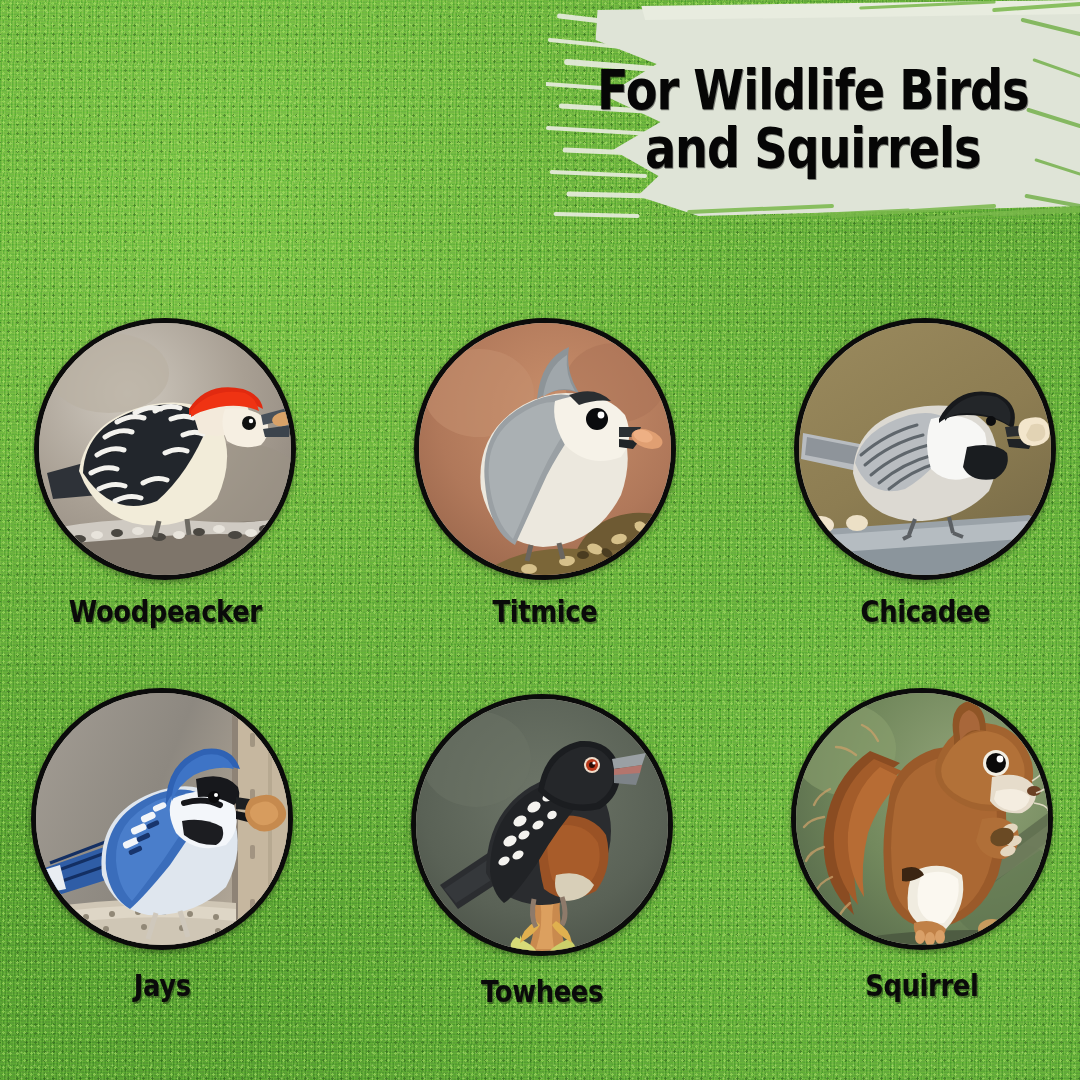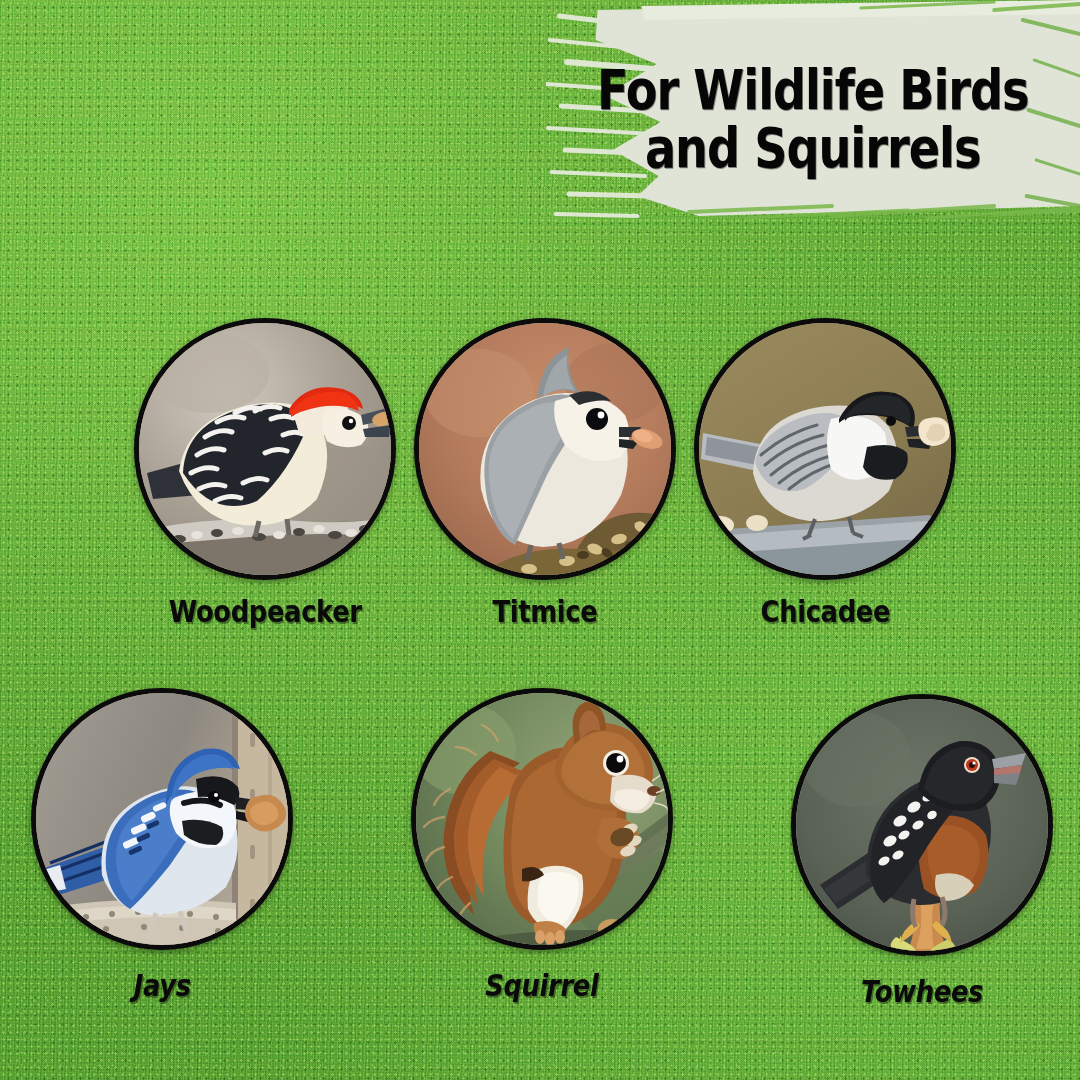--- a/index.html
+++ b/index.html
@@ -56,22 +56,22 @@
     letter-spacing:-1.2px;
     transform:scaleX(.84);
     transform-origin:center;
     white-space:nowrap;
     text-shadow:1px 1px 0 rgba(0,0,0,.45);
   }
 
   
   .grid{position:absolute;left:0;top:318px;width:1080px;}
   .row{display:flex;justify-content:center;align-items:flex-start;}
-  .row.row1{padding-left:10px;}
-  .row.row2{gap:100px;padding-left:4px;margin-top:65px;font-style:italic;}
+  .row.row1{gap:100px;padding-left:10px;}
+  .row.row2{gap:100px;padding-left:4px;margin-top:65px;}
 
   .cell{width:280px;display:flex;flex-direction:column;align-items:center;}
   .cell.shift-up{margin-top:-6px;}
 
   .medallion{
     width:252px;height:252px;border-radius:50%;
     border:5px solid #0b0b0b;
     overflow:hidden;position:relative;
     box-shadow:0 2px 6px rgba(0,0,0,.35);
     background:#b9b2a6;
@@ -433,20 +433,85 @@
               <path d="M214 106 q22 -10 32 4 q10 14 -4 24 q-16 10 -28 -2 q-10 -12 0 -26 Z" fill="#c68a4e"></path>
               <path d="M218 112 q14 -8 22 2 q6 10 -4 16 q-12 6 -20 -4 q-5 -8 2 -14 Z" fill="#d79c5e"></path>
 
               <path d="M120 220 l-8 26 M144 218 l8 26" stroke="#cfc8bc" stroke-width="5" fill="none"></path>
             </svg>
           </div>
         </div>
         <div class="caption cap-row2">Jays</div>
       </div>
 
+      <div class="cell">
+        <div class="medallion">
+          <div class="photo">
+            <svg viewBox="0 0 252 252" width="252" height="252">
+              <defs>
+                <radialGradient id="twbg" cx="50%" cy="38%" r="80%">
+                  <stop offset="0" stop-color="#6d7568"></stop>
+                  <stop offset="60%" stop-color="#5a6256"></stop>
+                  <stop offset="100%" stop-color="#444b41"></stop>
+                </radialGradient>
+              </defs>
+              <rect width="252" height="252" fill="url(#twbg)"></rect>
+              <ellipse cx="60" cy="60" rx="55" ry="48" fill="#6b7365" opacity=".5"></ellipse>
+
+              <path d="M118 196 Q122 226 112 252 L150 252 Q142 224 144 196 Z" fill="#c98a4e"></path>
+              <path d="M124 200 Q128 226 120 250 L138 250 Q134 224 138 200 Z" fill="#dca05f"></path>
+              <path d="M104 236 Q112 252 104 252 Z" fill="#cfd36a"></path>
+              <path d="M100 238 Q118 246 120 252 L96 252 Q92 244 100 238 Z" fill="#d7db78"></path>
+              <path d="M152 240 Q136 248 134 252 L158 252 Q162 246 152 240 Z" fill="#cbd06a"></path>
+              <path d="M120 222 q-14 8 -16 22 q16 -10 20 -18 Z" fill="#e0b04f"></path>
+              <path d="M140 222 q14 8 16 22 q-16 -10 -20 -18 Z" fill="#e0b04f"></path>
+
+              <path d="M24 186 L78 150 L94 176 L42 210 Z" fill="#2b2d30"></path>
+              <path d="M28 190 L76 158 L86 174 L40 204 Z" fill="#35383b"></path>
+
+              <path d="M70 174 Q70 116 114 88 Q158 62 186 96 Q204 130 186 172 Q160 208 122 206 Q84 202 70 174 Z" fill="#2a2c2f"></path>
+
+              <path d="M126 120 Q172 108 190 136 Q198 168 180 192 Q150 208 128 190 Q118 152 126 120 Z" fill="#9a5225"></path>
+              <path d="M134 128 Q168 120 182 144 Q188 168 172 186 Q150 196 136 180 Q128 152 134 128 Z" fill="#a85c2a"></path>
+
+              <path d="M140 176 Q166 170 178 186 Q170 202 148 202 Q136 194 140 176 Z" fill="#d8cfb8"></path>
+
+              <path d="M74 172 Q74 118 116 92 Q150 72 170 96 Q142 128 120 166 Q98 198 88 204 Q76 194 74 172 Z" fill="#212326"></path>
+              <g fill="#f4f3ef">
+                <ellipse cx="104" cy="122" rx="7" ry="5" transform="rotate(-30 104 122)"></ellipse>
+                <ellipse cx="118" cy="108" rx="7" ry="5" transform="rotate(-30 118 108)"></ellipse>
+                <ellipse cx="132" cy="98" rx="6" ry="4" transform="rotate(-30 132 98)"></ellipse>
+                <ellipse cx="94" cy="142" rx="7" ry="5" transform="rotate(-30 94 142)"></ellipse>
+                <ellipse cx="108" cy="136" rx="6" ry="4" transform="rotate(-30 108 136)"></ellipse>
+                <ellipse cx="122" cy="126" rx="6" ry="4" transform="rotate(-30 122 126)"></ellipse>
+                <ellipse cx="88" cy="162" rx="6" ry="4" transform="rotate(-30 88 162)"></ellipse>
+                <ellipse cx="102" cy="156" rx="6" ry="4" transform="rotate(-30 102 156)"></ellipse>
+                <ellipse cx="136" cy="116" rx="5" ry="4" transform="rotate(-30 136 116)"></ellipse>
+              </g>
+
+              <path d="M122 92 Q128 50 164 42 Q196 40 204 70 Q206 96 184 110 Q148 118 122 92 Z" fill="#1b1d20"></path>
+              <path d="M128 90 Q134 56 164 48 Q190 46 198 70 Q200 92 180 104 Q150 110 128 90 Z" fill="#25272a"></path>
+
+              <path d="M196 60 L230 54 L226 66 L198 70 Z" fill="#9aa0a4"></path>
+              <path d="M198 74 L224 74 L220 86 L198 84 Z" fill="#7d8388"></path>
+              <path d="M198 70 L226 66 L224 74 L198 76 Z" fill="#b4756d"></path>
+
+              <circle cx="176" cy="66" r="8" fill="#f0dbc8"></circle>
+              <circle cx="176" cy="66" r="6" fill="#b8381b"></circle>
+              <circle cx="176" cy="66" r="3" fill="#2a0d06"></circle>
+              <circle cx="178" cy="64" r="1.6" fill="#fff"></circle>
+
+              <path d="M118 200 q-4 18 2 28" stroke="#8e7a6a" stroke-width="5" fill="none"></path>
+              <path d="M146 198 q6 18 0 28" stroke="#8e7a6a" stroke-width="5" fill="none"></path>
+            </svg>
+          </div>
+        </div>
+        <div class="caption cap-row2">Towhees</div>
+      </div>
+
       <div class="cell shift-up">
         <div class="medallion">
           <div class="photo">
             <svg viewBox="0 0 252 252" width="252" height="252">
               <defs>
                 <radialGradient id="sqbg" cx="70%" cy="35%" r="85%">
                   <stop offset="0" stop-color="#93a57a"></stop>
                   <stop offset="55%" stop-color="#73895d"></stop>
                   <stop offset="100%" stop-color="#56694a"></stop>
                 </radialGradient>
@@ -516,80 +581,15 @@
                   <ellipse cx="134" cy="246" rx="5" ry="7"></ellipse>
                 <ellipse cx="144" cy="244" rx="5" ry="7"></ellipse>
               </g>
 
               <ellipse cx="196" cy="236" rx="14" ry="10" fill="#c89b5e"></ellipse>
             </svg>
           </div>
         </div>
         <div class="caption cap-row2">Squirrel</div>
       </div>
-
-      <div class="cell">
-        <div class="medallion">
-          <div class="photo">
-            <svg viewBox="0 0 252 252" width="252" height="252">
-              <defs>
-                <radialGradient id="twbg" cx="50%" cy="38%" r="80%">
-                  <stop offset="0" stop-color="#6d7568"></stop>
-                  <stop offset="60%" stop-color="#5a6256"></stop>
-                  <stop offset="100%" stop-color="#444b41"></stop>
-                </radialGradient>
-              </defs>
-              <rect width="252" height="252" fill="url(#twbg)"></rect>
-              <ellipse cx="60" cy="60" rx="55" ry="48" fill="#6b7365" opacity=".5"></ellipse>
-
-              <path d="M118 196 Q122 226 112 252 L150 252 Q142 224 144 196 Z" fill="#c98a4e"></path>
-              <path d="M124 200 Q128 226 120 250 L138 250 Q134 224 138 200 Z" fill="#dca05f"></path>
-              <path d="M104 236 Q112 252 104 252 Z" fill="#cfd36a"></path>
-              <path d="M100 238 Q118 246 120 252 L96 252 Q92 244 100 238 Z" fill="#d7db78"></path>
-              <path d="M152 240 Q136 248 134 252 L158 252 Q162 246 152 240 Z" fill="#cbd06a"></path>
-              <path d="M120 222 q-14 8 -16 22 q16 -10 20 -18 Z" fill="#e0b04f"></path>
-              <path d="M140 222 q14 8 16 22 q-16 -10 -20 -18 Z" fill="#e0b04f"></path>
-
-              <path d="M24 186 L78 150 L94 176 L42 210 Z" fill="#2b2d30"></path>
-              <path d="M28 190 L76 158 L86 174 L40 204 Z" fill="#35383b"></path>
-
-              <path d="M70 174 Q70 116 114 88 Q158 62 186 96 Q204 130 186 172 Q160 208 122 206 Q84 202 70 174 Z" fill="#2a2c2f"></path>
-
-              <path d="M126 120 Q172 108 190 136 Q198 168 180 192 Q150 208 128 190 Q118 152 126 120 Z" fill="#9a5225"></path>
-              <path d="M134 128 Q168 120 182 144 Q188 168 172 186 Q150 196 136 180 Q128 152 134 128 Z" fill="#a85c2a"></path>
-
-              <path d="M140 176 Q166 170 178 186 Q170 202 148 202 Q136 194 140 176 Z" fill="#d8cfb8"></path>
-
-              <path d="M74 172 Q74 118 116 92 Q150 72 170 96 Q142 128 120 166 Q98 198 88 204 Q76 194 74 172 Z" fill="#212326"></path>
-              <g fill="#f4f3ef">
-                <ellipse cx="104" cy="122" rx="7" ry="5" transform="rotate(-30 104 122)"></ellipse>
-                <ellipse cx="118" cy="108" rx="7" ry="5" transform="rotate(-30 118 108)"></ellipse>
-                <ellipse cx="132" cy="98" rx="6" ry="4" transform="rotate(-30 132 98)"></ellipse>
-                <ellipse cx="94" cy="142" rx="7" ry="5" transform="rotate(-30 94 142)"></ellipse>
-                <ellipse cx="108" cy="136" rx="6" ry="4" transform="rotate(-30 108 136)"></ellipse>
-                <ellipse cx="122" cy="126" rx="6" ry="4" transform="rotate(-30 122 126)"></ellipse>
-                <ellipse cx="88" cy="162" rx="6" ry="4" transform="rotate(-30 88 162)"></ellipse>
-                <ellipse cx="102" cy="156" rx="6" ry="4" transform="rotate(-30 102 156)"></ellipse>
-                <ellipse cx="136" cy="116" rx="5" ry="4" transform="rotate(-30 136 116)"></ellipse>
-              </g>
-
-              <path d="M122 92 Q128 50 164 42 Q196 40 204 70 Q206 96 184 110 Q148 118 122 92 Z" fill="#1b1d20"></path>
-              <path d="M128 90 Q134 56 164 48 Q190 46 198 70 Q200 92 180 104 Q150 110 128 90 Z" fill="#25272a"></path>
-
-              <path d="M196 60 L230 54 L226 66 L198 70 Z" fill="#9aa0a4"></path>
-              <path d="M198 74 L224 74 L220 86 L198 84 Z" fill="#7d8388"></path>
-              <path d="M198 70 L226 66 L224 74 L198 76 Z" fill="#b4756d"></path>
-
-              <circle cx="176" cy="66" r="8" fill="#f0dbc8"></circle>
-              <circle cx="176" cy="66" r="6" fill="#b8381b"></circle>
-              <circle cx="176" cy="66" r="3" fill="#2a0d06"></circle>
-              <circle cx="178" cy="64" r="1.6" fill="#fff"></circle>
-
-              <path d="M118 200 q-4 18 2 28" stroke="#8e7a6a" stroke-width="5" fill="none"></path>
-              <path d="M146 198 q6 18 0 28" stroke="#8e7a6a" stroke-width="5" fill="none"></path>
-            </svg>
-          </div>
-        </div>
-        <div class="caption cap-row2">Towhees</div>
-      </div>
     </div>
   </div>
 </div>
 
 </body></html>

